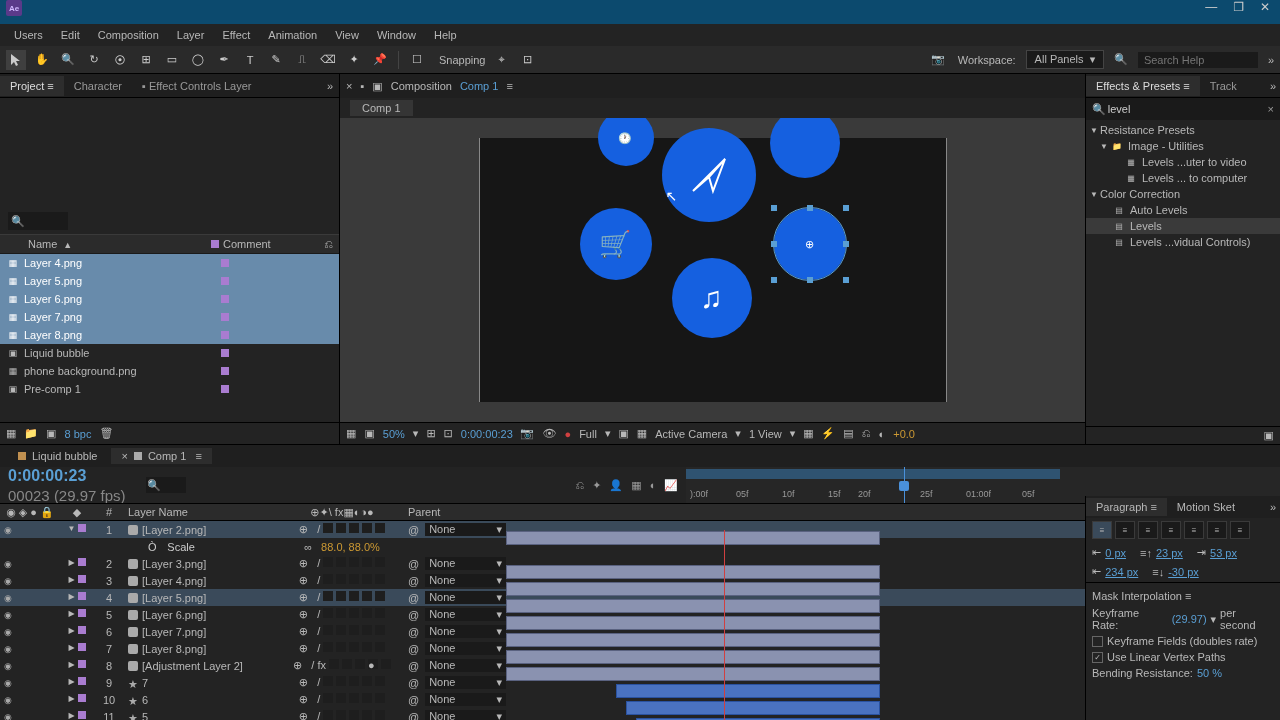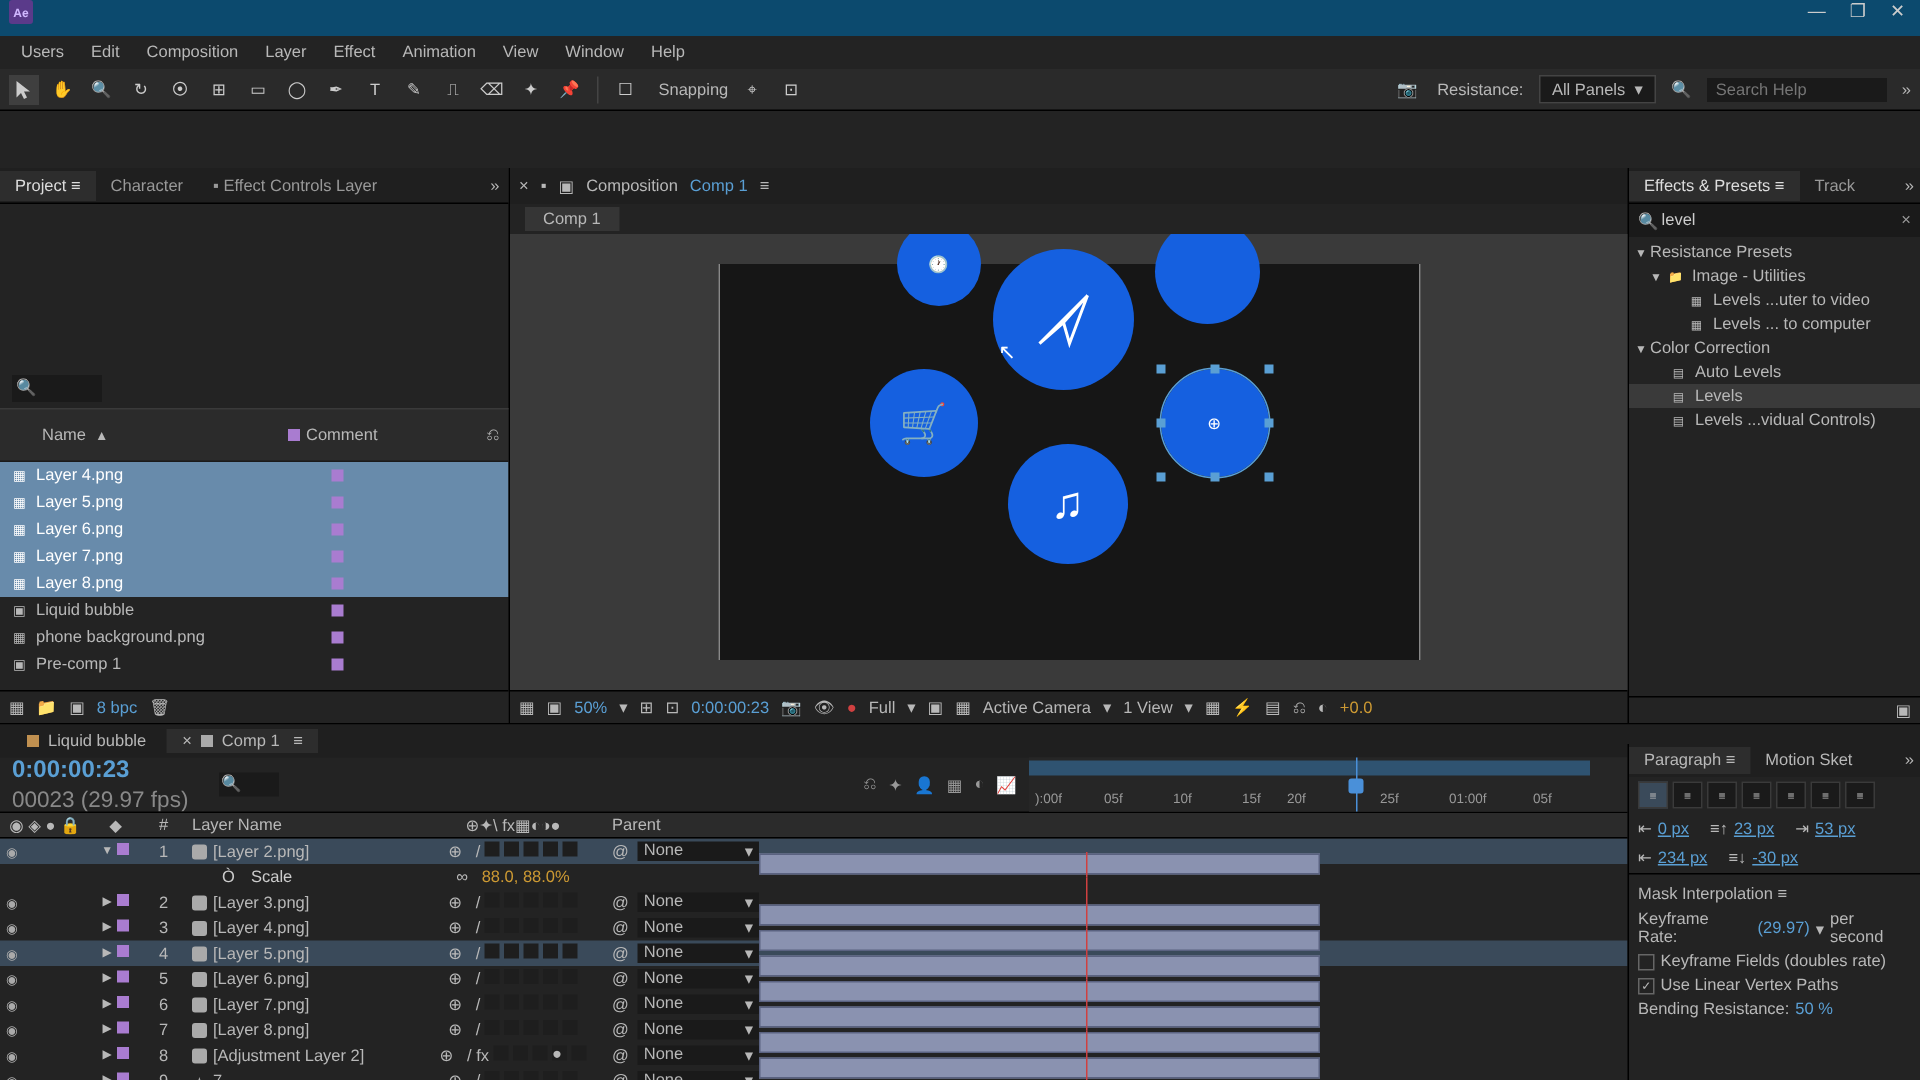--- a/index.html
+++ b/index.html
@@ -15,31 +15,31 @@
 
 .toolbar { height: 28px; background: #2a2a2a; display: flex; align-items: center; padding: 0 6px; gap: 6px; border-bottom: 1px solid #000; }
 .toolbar .tool { width: 20px; height: 20px; display: flex; align-items: center; justify-content: center; color: #ccc; cursor: pointer; }
 .toolbar .tool.active { background: #3f3f3f; }
 .toolbar .divider { width: 1px; height: 18px; background: #444; margin: 0 2px; }
 .toolbar .snap-label { margin-left: 6px; }
 .toolbar .right-group { margin-left: auto; display: flex; align-items: center; gap: 10px; }
 .toolbar .workspace-select { background: #1a1a1a; padding: 2px 8px; border: 1px solid #444; cursor: pointer; }
 .toolbar .search-input { background: #1a1a1a; border: none; color: #888; padding: 2px 6px; width: 120px; }
 
-.main-area { display: flex; height: 370px; margin-top: 38px; }
+.main-area { display: flex; height: 370px; }
 
 .project-panel { width: 340px; background: #232323; display: flex; flex-direction: column; border-right: 1px solid #000; }
 .panel-tabs { height: 24px; display: flex; align-items: center; background: #1f1f1f; border-bottom: 1px solid #000; }
 .panel-tab { padding: 4px 10px; cursor: pointer; color: #999; }
 .panel-tab.active { background: #2d2d2d; color: #ddd; }
 
 .project-search { padding: 4px 8px; }
 .project-search input { background: #1a1a1a; border: none; color: #999; padding: 3px; width: 60px; }
 
-.project-header { height: 36px; background: #2b2b2b; display: flex; align-items: center; border-top: 1px solid #3a3a3a; border-bottom: 1px solid #1a1a1a; }
+.project-header { height: 20px; background: #2b2b2b; display: flex; align-items: center; border-top: 1px solid #3a3a3a; border-bottom: 1px solid #1a1a1a; gap: 19px; }
 .project-header .col-name { width: 180px; padding-left: 28px; }
 .project-header .sort { font-size: 9px; margin-left: 6px; }
 .project-header .col-comment { padding-left: 12px; display: flex; align-items: center; gap: 4px; }
 
 .project-list { flex: 1; overflow: hidden; }
 .project-row { height: 18px; display: flex; align-items: center; padding-left: 6px; cursor: pointer; }
 .project-row.selected { background: #688bab; color: #fff; }
 .project-row .file-icon { width: 14px; height: 12px; margin-right: 4px; display: inline-flex; align-items: center; justify-content: center; font-size: 9px; }
 .project-row .color-swatch { width: 8px; height: 8px; background: #a97cd0; display: inline-block; margin-left: auto; margin-right: 110px; }
 
@@ -188,21 +188,21 @@
   <span class="tool">⌫</span>
   <span class="tool">✦</span>
   <span class="tool">📌</span>
   <div class="divider"></div>
   <span class="tool">☐</span>
   <span class="snap-label">Snapping</span>
   <span class="tool">⌖</span>
   <span class="tool">⊡</span>
   <div class="right-group">
     <span class="tool">📷</span>
-    <span>Resistance:</span>
+    <span>Workspace:</span>
     <span class="workspace-select"><span>All Panels</span>&nbsp;&nbsp;▾</span>
     <span>🔍</span>
     <input class="search-input" placeholder="Search Help" style="">
     <span>»</span>
   </div>
 </div>
 
 <div class="main-area">
 
   <div class="project-panel">

